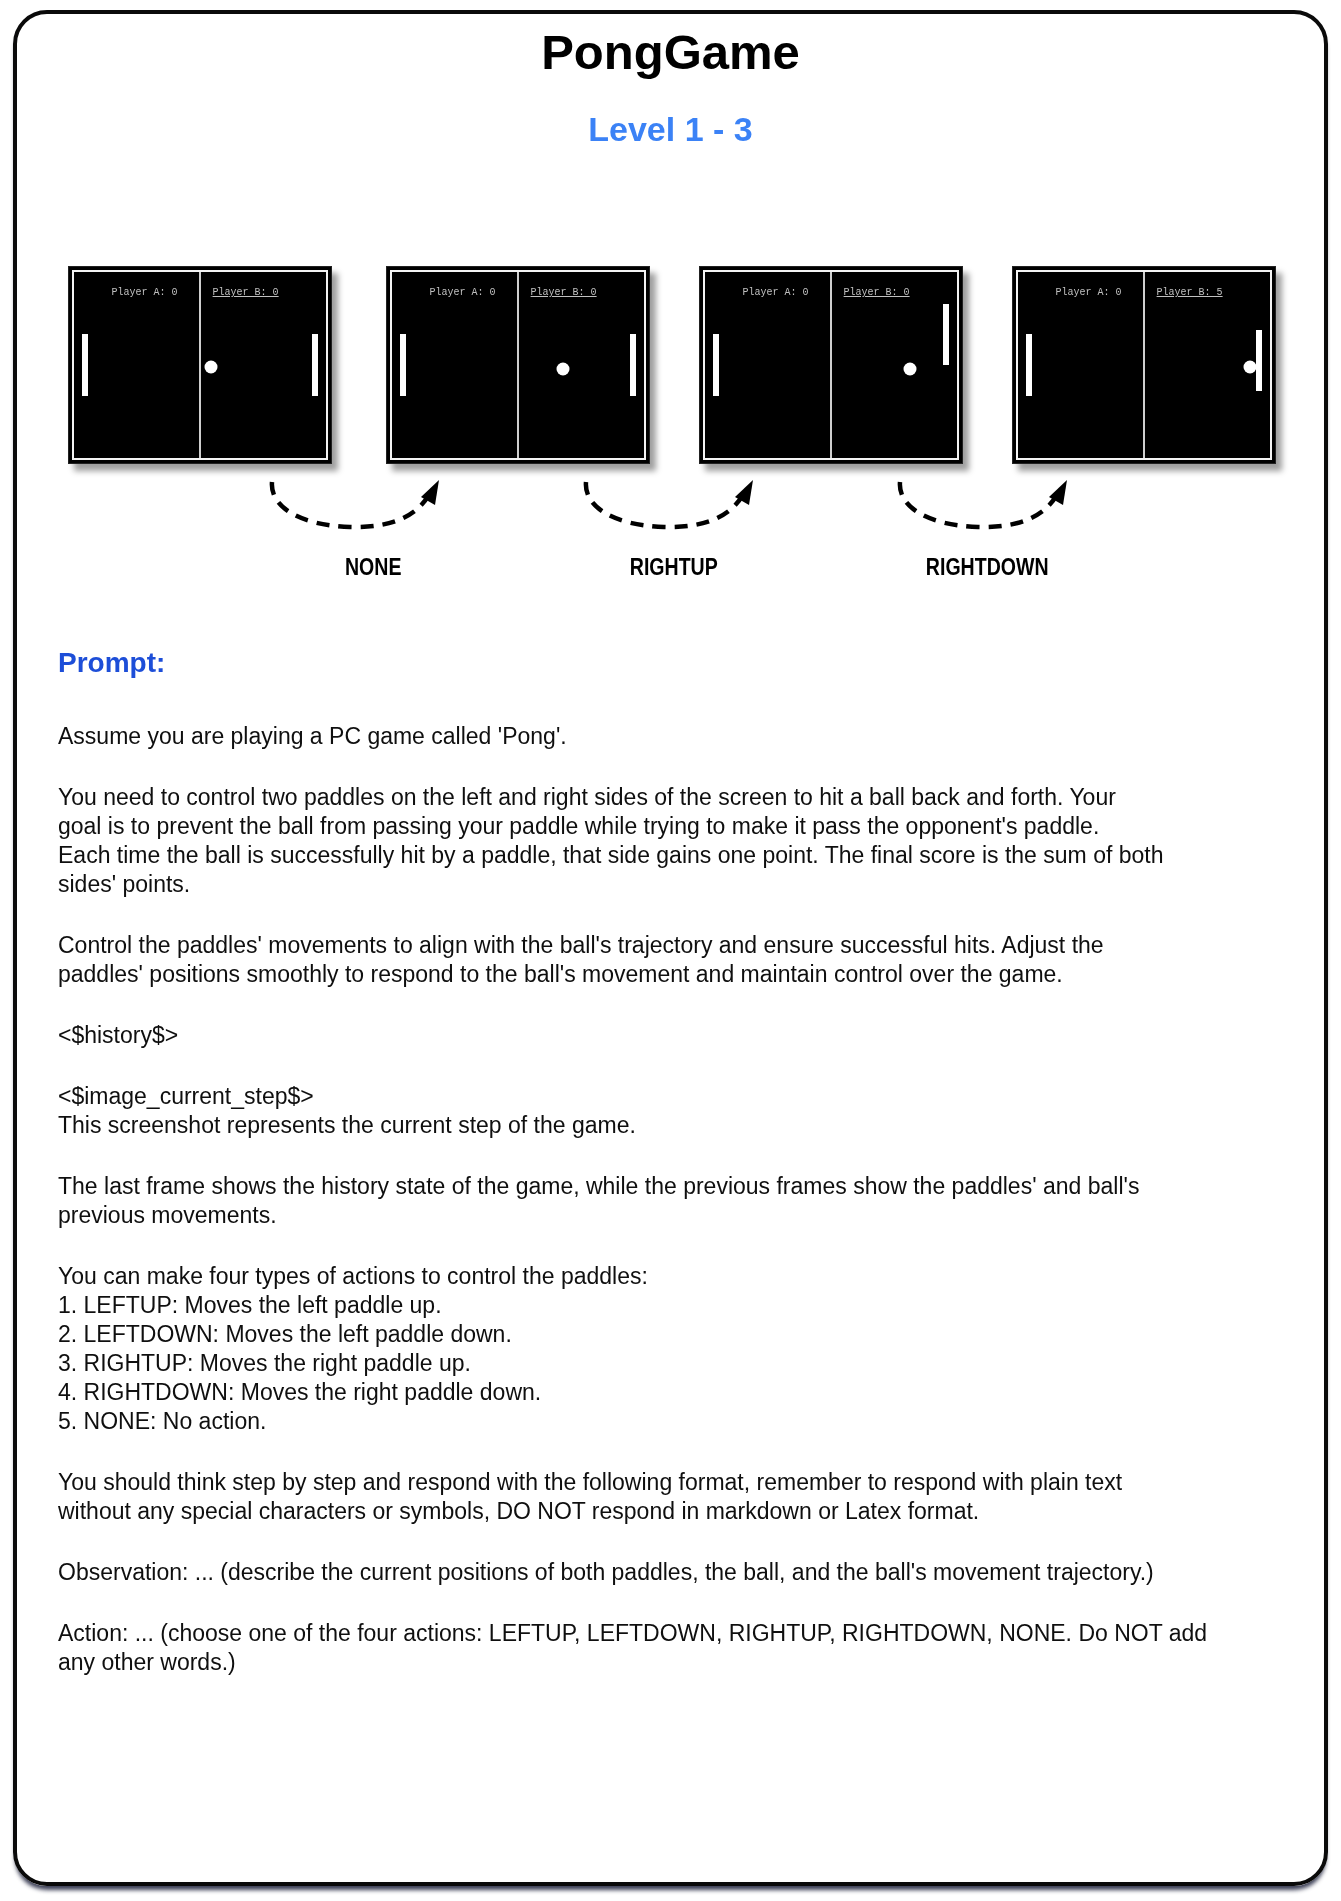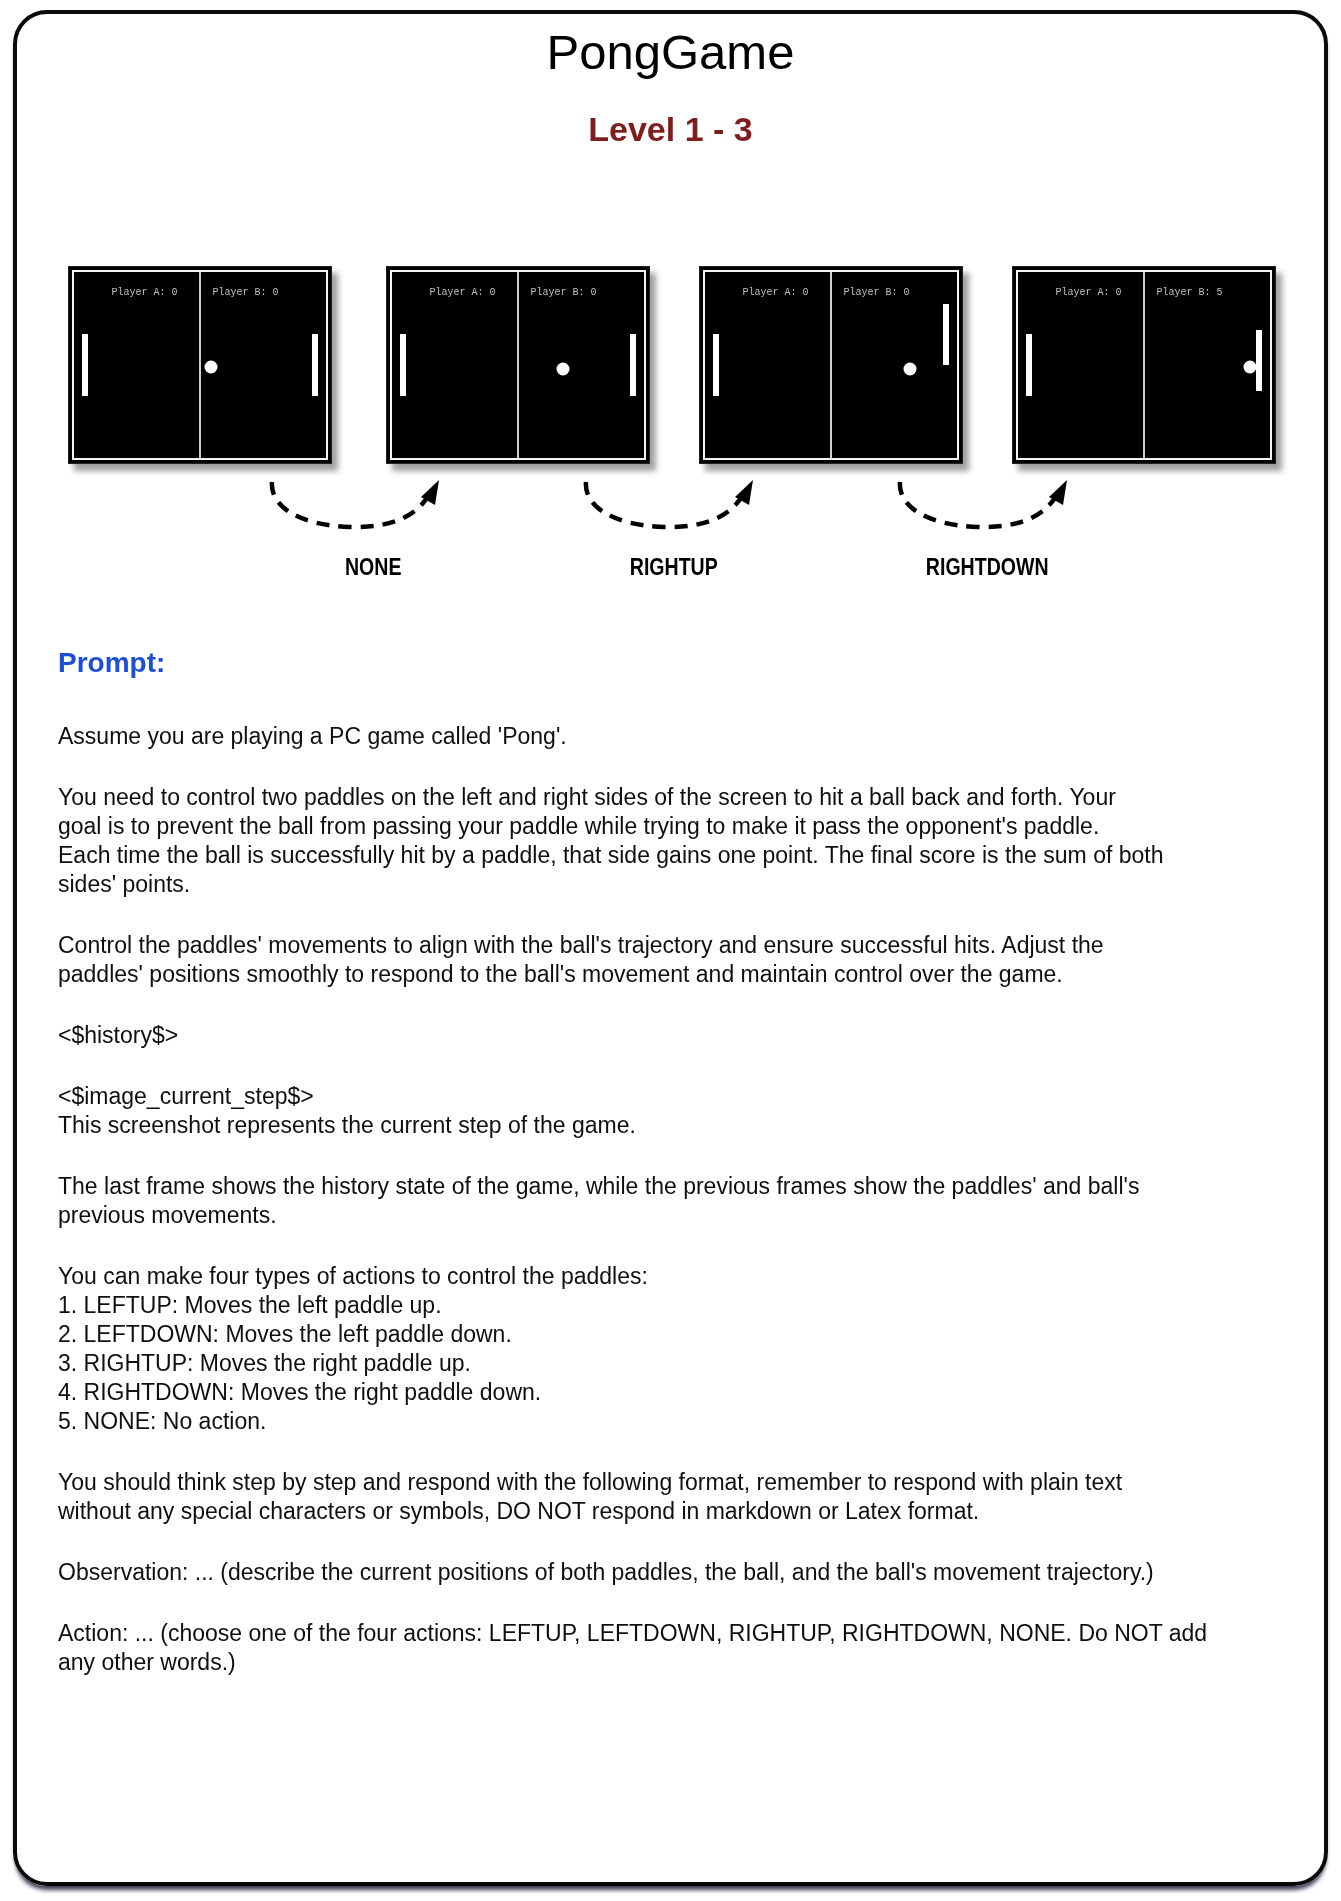--- a/index.html
+++ b/index.html
@@ -8,42 +8,42 @@
     font-family:"Liberation Sans",sans-serif;color:#0f0f0f;overflow:hidden;
   }
   .page-border{
     position:absolute;left:13px;top:10px;right:13px;bottom:15px;
     border:4px solid #0a0a0a;border-radius:34px;
     box-shadow:0 6px 4px -2px rgba(25,28,55,0.85);
     pointer-events:none;
   }
   .title{
     position:absolute;left:0;right:0;top:24px;margin:0;text-align:center;
-    font-size:49px;font-weight:400;letter-spacing:0px;color:#000;
+    font-size:49px;font-weight:700;letter-spacing:0px;color:#000;
   }
   .subtitle{
     position:absolute;left:0;right:0;top:110px;margin:0;text-align:center;
-    font-size:34px;font-weight:700;color:#7f1d1d;
+    font-size:34px;font-weight:700;color:#3b82f6;
   }
 
   
   .pong-frame{
     position:absolute;top:266px;width:262px;height:196px;background:#000;
     border:1px solid #222;box-shadow:6px 7px 6px rgba(0,0,0,0.38);
   }
   .pf-1{left:68px;} .pf-2{left:386px;} .pf-3{left:699px;} .pf-4{left:1012px;}
   .pf-inner{
     position:absolute;inset:3px;border:2px solid #f4f4f4;background:#000;
   }
   .score{
     position:absolute;top:8%;font-family:"Liberation Mono",monospace;
     font-size:10px;color:#c0c0c0;white-space:nowrap;
   }
   .score-a{right:55%;margin-right:10px;}
-  .score-b{left:55%;}
+  .score-b{left:55%;text-decoration:underline;}
   .centerline{
     position:absolute;left:50%;top:0;bottom:0;width:1.5px;background:#cfcfcf;
     margin-left:-1px;
   }
   .paddle{position:absolute;width:6px;background:#ffffff;}
   .paddle-left{left:8px;}
   .paddle-right{right:8px;}
   .ball{
     position:absolute;width:13px;height:13px;border-radius:50%;background:#ffffff;
     transform:translate(-50%,-50%);

